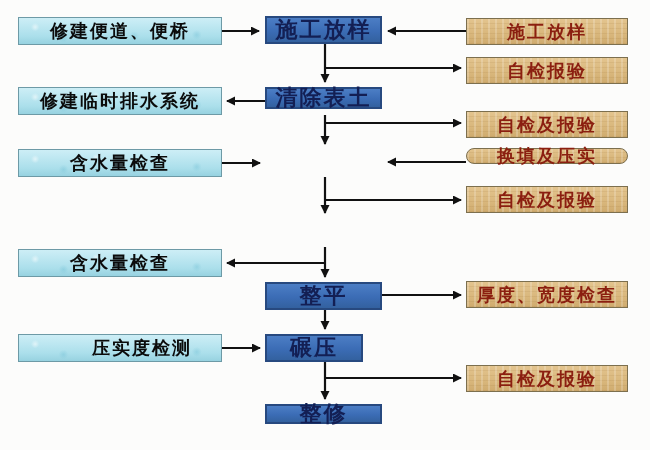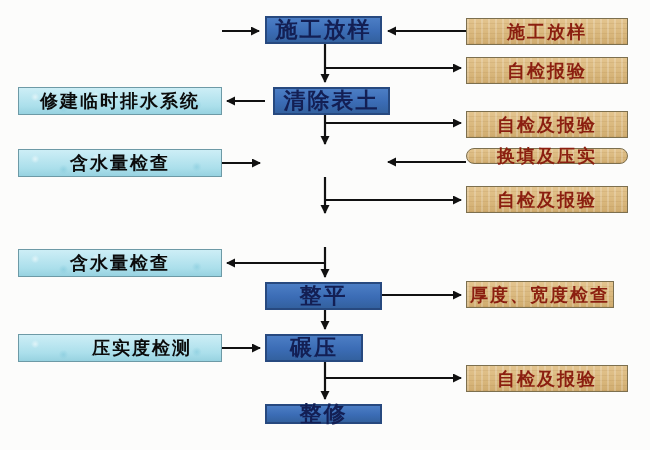--- a/index.html
+++ b/index.html
@@ -37,32 +37,32 @@
       linear-gradient(180deg,#e3c48e 0%,#d9b77c 60%,#cfab6e 100%);
     border:1px solid #7c6f4e;color:#8b1f10;font-size:18px;
   }
   
   #L1{left:18px;top:17px;width:204px;height:28px;}
   #L2{left:18px;top:87px;width:204px;height:28px;}
   #L3{left:18px;top:149px;width:204px;height:28px;}
   #L4{left:18px;top:249px;width:204px;height:28px;}
   #L5{left:18px;top:334px;width:204px;height:28px;padding-left:44px;}
   #M1{left:265px;top:16px;width:117px;height:28px;}
-  #M2{left:265px;top:87px;width:117px;height:28px;margin-left:8px;}
+  #M2{left:265px;top:87px;width:117px;height:22px;}
   #M3{left:265px;top:149px;width:117px;height:28px;}
   #M4{left:250px;top:218px;width:155px;height:29px;}
   #M5{left:265px;top:282px;width:117px;height:28px;}
   #M6{left:265px;top:334px;width:98px;height:28px;}
   #M7{left:265px;top:404px;width:117px;height:20px;}
   #R1{left:466px;top:18px;width:162px;height:27px;}
   #R2{left:466px;top:57px;width:162px;height:27px;}
   #R3{left:466px;top:111px;width:162px;height:27px;}
   #R4{left:466px;top:148px;width:162px;height:16px;border-radius:11px;}
   #R5{left:466px;top:186px;width:162px;height:27px;}
-  #R6{left:466px;top:281px;width:148px;height:27px;}
+  #R6{left:466px;top:281px;width:162px;height:27px;}
   #R7{left:466px;top:365px;width:162px;height:27px;}
 </style>
 </head>
 <body>
 
 <div class="canvas">
 
   <svg class="arrows" viewBox="0 0 650 450" xmlns="http://www.w3.org/2000/svg">
     <defs>
       <marker id="ah" markerWidth="10" markerHeight="10" refX="8" refY="4.5" orient="auto" markerUnits="userSpaceOnUse">
@@ -84,20 +84,21 @@
       <line x1="325" y1="247" x2="325" y2="277" marker-end="url(#ah)"></line>
       <line x1="325" y1="263" x2="227" y2="263" marker-end="url(#ah)"></line>
       <line x1="382" y1="295" x2="461" y2="295" marker-end="url(#ah)"></line>
       <line x1="325" y1="310" x2="325" y2="329" marker-end="url(#ah)"></line>
       <line x1="222" y1="348" x2="260" y2="348" marker-end="url(#ah)"></line>
       <line x1="325" y1="362" x2="325" y2="399" marker-end="url(#ah)"></line>
       <line x1="325" y1="378" x2="461" y2="378" marker-end="url(#ah)"></line>
     </g>
   </svg>
 
+  <div class="box cyan" id="L1">修建便道、便桥</div>
   <div class="box cyan" id="L2">修建临时排水系统</div>
   <div class="box cyan" id="L3">含水量检查</div>
   <div class="box cyan" id="L4">含水量检查</div>
   <div class="box cyan" id="L5">压实度检测</div>
 
   <div class="box main" id="M1">施工放样</div>
   <div class="box main" id="M2">清除表土</div>
   <div class="box main" id="M5">整平</div>
   <div class="box main" id="M6">碾压</div>
   <div class="box main" id="M7">整修</div>

